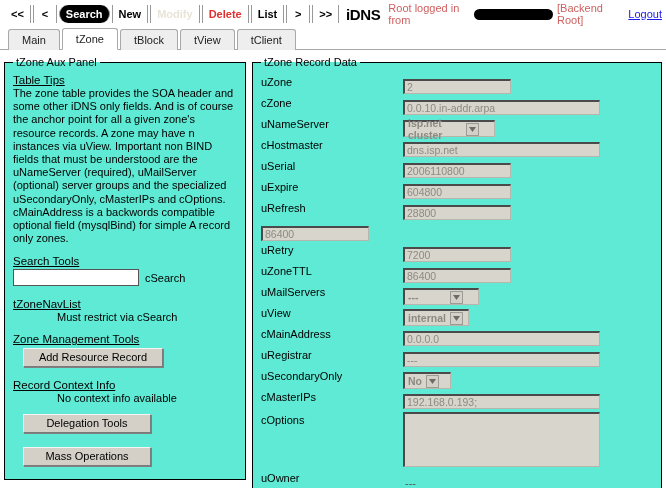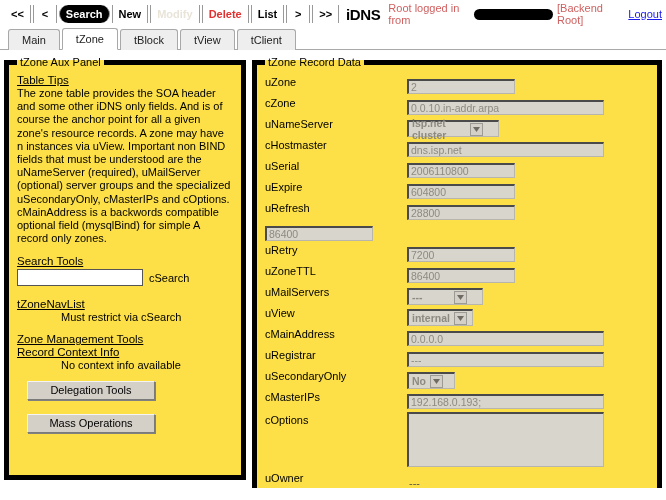--- a/index.html
+++ b/index.html
@@ -118,24 +118,24 @@
   
   #body-area {
     display: flex;
     height: 432px;
     padding: 6px 4px 0 4px;
     gap: 6px;
     background: #ffffff;
   }
 
   fieldset.panel {
-    border: 5px solid #000000;
+    border: 1px solid #000000;
     margin: 0;
     padding: 6px 8px 8px 8px;
-    background: #fde047;
+    background: #5eead4;
   }
   fieldset.panel > legend {
     font-size: 11px;
     padding: 0 3px;
     color: #000;
   }
 
   #aux-panel {
     width: 242px;
     flex: 0 0 242px;
@@ -325,20 +325,21 @@
     <div class="section-head">Search Tools</div>
     <div class="search-row">
       <input id="csearch-input" type="text" value="" style="">
       <span class="search-label">cSearch</span>
     </div>
 
     <div class="section-head">tZoneNavList</div>
     <p class="plain-text">Must restrict via cSearch</p>
 
     <div class="section-head">Zone Management Tools</div>
+    <button class="tool-btn" id="add-rr-btn">Add Resource Record</button>
 
     <div class="section-head">Record Context Info</div>
     <p class="plain-text">No context info available</p>
 
     <button class="tool-btn" id="deleg-btn">Delegation Tools</button>
     <button class="tool-btn" id="mass-btn">Mass Operations</button>
   </fieldset>
 
   <fieldset class="panel" id="record-panel">
     <legend>tZone Record Data</legend>

